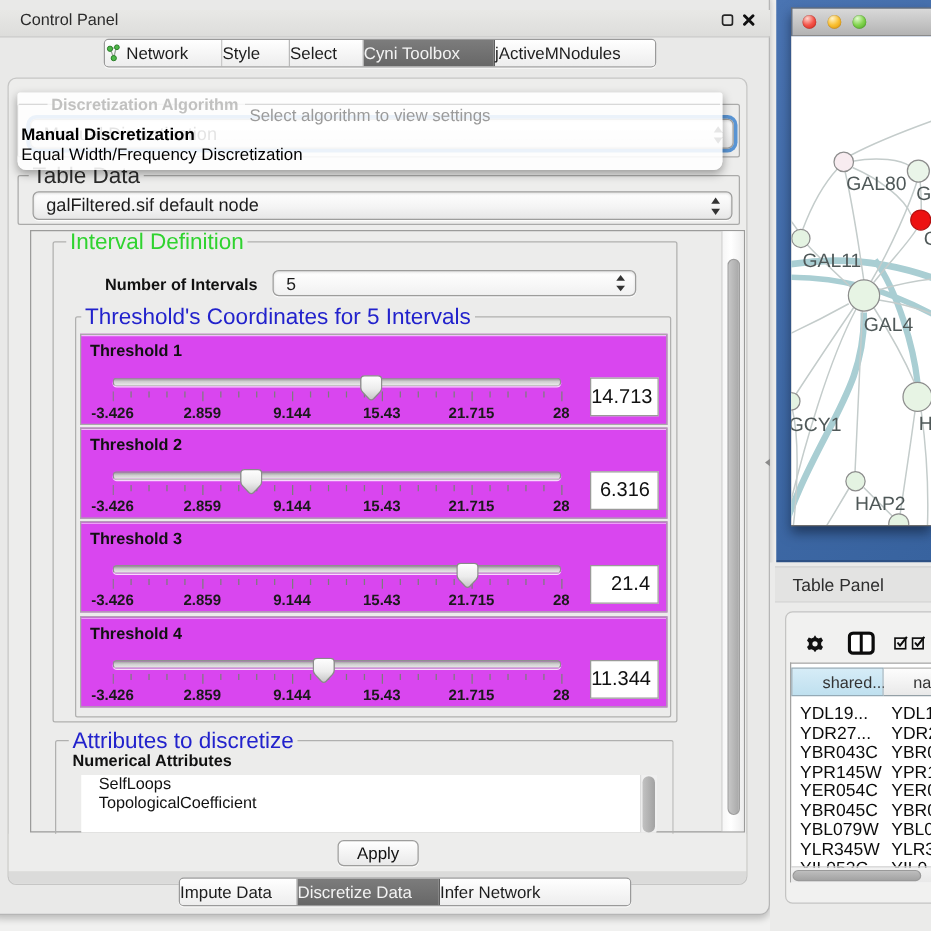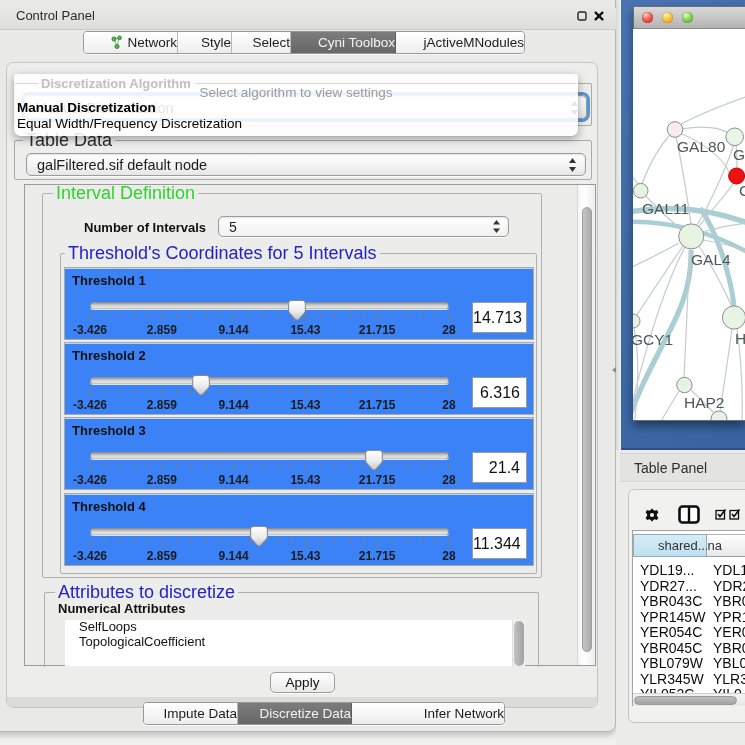--- a/index.html
+++ b/index.html
@@ -10,21 +10,21 @@
 #lwin{position:absolute;left:-8px;top:-8px;width:624px;height:740px;
   background:#e9e9e8;border:1px solid #b6b6b6;border-radius:8px;
   box-shadow:0 3px 6px rgba(0,0,0,.22);}
 #ltitle{position:absolute;left:0;top:8px;width:616px;height:22px;
   background:linear-gradient(#e8e8e6,#dddddb);border-bottom:1px solid #c9c9c7;}
 #ltitle .t{position:absolute;left:16px;top:0px;font-size:13px;color:#2b2b2b;}
 .winbtn{position:absolute;top:3px;width:10px;height:10px;}
 
 .seg{position:absolute;display:flex;background:#fff;border:1px solid #9a9a9a;
   border-radius:4px;overflow:hidden;box-shadow:0 1px 0 rgba(255,255,255,.7);}
-.seg .s{height:100%;flex:0 0 auto;display:flex;align-items:center;justify-content:flex-end;
+.seg .s{height:100%;flex:0 0 auto;display:flex;align-items:center;justify-content:flex-start;
   font-size:13.5px;color:#1d1d1d;background:linear-gradient(#ffffff,#ededed);
   border-right:1px solid #b9b9b9;white-space:nowrap;}
 .seg .s:last-child{border-right:none;}
 .seg .sel{background:linear-gradient(#7c7c7c,#676767);color:#f3f3f3;border-right:1px solid #5e5e5e;}
 
 #opanel{position:absolute;left:6px;top:62px;width:592px;height:646px;
   background:#ededec;border:1px solid #c6c6c5;border-radius:7px;}
 #opanel .bstrip{position:absolute;left:0px;bottom:0px;width:590px;height:11px;
   background:#dbdbda;border-top:1px solid #c9c9c8;border-radius:0 0 6px 6px;}
 
@@ -32,21 +32,21 @@
 .gtitle{position:absolute;top:-8px;left:8px;background:#ededec;padding:0 3px;
   font-size:18px;color:#2b2b2b;line-height:15px;}
 
 .combo{position:absolute;background:linear-gradient(#ffffff,#f4f4f4 55%,#e7e7e7);
   border:1px solid #9d9d9c;border-radius:5px;
   box-shadow:inset 0 1px 2px rgba(0,0,0,.12),0 1px 0 rgba(255,255,255,.8);}
 .combo .cx{position:absolute;left:10px;font-size:14.5px;color:#1c1c1c;}
 .arr{position:absolute;width:9px;}
 
 .tpan{position:absolute;left:64px;width:470px;height:73px;
-  background:#3b82f6;border:1px solid #a9a9a8;
+  background:#d946ef;border:1px solid #a9a9a8;
   box-shadow:inset 0 1px 0 rgba(255,255,255,.65);}
 .tpan .tl{position:absolute;left:7px;top:5px;font-size:13px;font-weight:bold;color:#111;}
 .track{position:absolute;left:25px;top:34px;width:359px;height:7px;border-radius:4px;
   background:linear-gradient(#9a9a9a,#cfcfcf 45%,#e8e8e8);
   border:1px solid #8f8f8f;border-bottom-color:#c2c2c2;
   box-shadow:0 1px 0 rgba(255,255,255,.8);}
 .ticksvg{position:absolute;left:25px;top:45px;}
 .vbox{position:absolute;left:407px;top:34px;width:55px;height:31px;background:#fff;
   border:1px solid #9a9a99;font-size:16px;color:#111;text-align:right;
   padding:6px 6px 0 0;}
@@ -292,21 +292,21 @@
 <svg class="abs" style="left:715px;top:508px" width="12" height="12" viewBox="0 0 12 12">
 <rect x="1" y="2.5" width="8.5" height="8.5" fill="none" stroke="#0c0c0c" stroke-width="1.3"></rect>
 <path d="M3 6 L5 8.5 L10.5 1.5" fill="none" stroke="#0c0c0c" stroke-width="1.6"></path>
   </svg>
 <svg class="abs" style="left:728.5px;top:508px" width="12" height="12" viewBox="0 0 12 12">
 <rect x="1" y="2.5" width="8.5" height="8.5" fill="none" stroke="#0c0c0c" stroke-width="1.3"></rect>
 <path d="M3 6 L5 8.5 L10.5 1.5" fill="none" stroke="#0c0c0c" stroke-width="1.6"></path>
   </svg>
 <div class="abs" style="left:632px;top:530px;width:113px;height:176px;background:#fff;border-left:1px solid #a3a3a2;border-top:1px solid #a3a3a2;"></div>
 <div class="abs" style="left:633px;top:534px;width:73.5px;height:23px;background:linear-gradient(#d6ecf7,#bfe0ef);border:1px solid #94aab6;text-align:center;text-indent:8px;font-size:13px;color:#333;line-height:22px;padding-left:16px;">shared...</div>
-<div class="abs" style="left:706.5px;top:534px;width:39px;height:23px;background:linear-gradient(#fdfdfd,#e9e9e9);border-top:1px solid #b5b5b4;border-bottom:1px solid #94a0a6;font-size:13px;color:#333;line-height:22px;padding-left:1px;">na</div>
+<div class="abs" style="left:706.5px;top:534px;width:39px;height:23px;background:linear-gradient(#fdfdfd,#e9e9e9);border-top:1px solid #b5b5b4;border-bottom:1px solid #94a0a6;font-size:13px;color:#333;line-height:22px;padding-left:24px;">na</div>
 <div class="cell" style="left:640px;top:562px;">YDL19...</div>
 <div class="cell" style="left:713px;top:562px;">YDL1</div>
 <div class="cell" style="left:640px;top:577.5px;">YDR27...</div>
 <div class="cell" style="left:713px;top:577.5px;">YDR2</div>
 <div class="cell" style="left:640px;top:593.0px;">YBR043C</div>
 <div class="cell" style="left:713px;top:593.0px;">YBR0</div>
 <div class="cell" style="left:640px;top:608.5px;">YPR145W</div>
 <div class="cell" style="left:713px;top:608.5px;">YPR1</div>
 <div class="cell" style="left:640px;top:624.0px;">YER054C</div>
 <div class="cell" style="left:713px;top:624.0px;">YER0</div>

